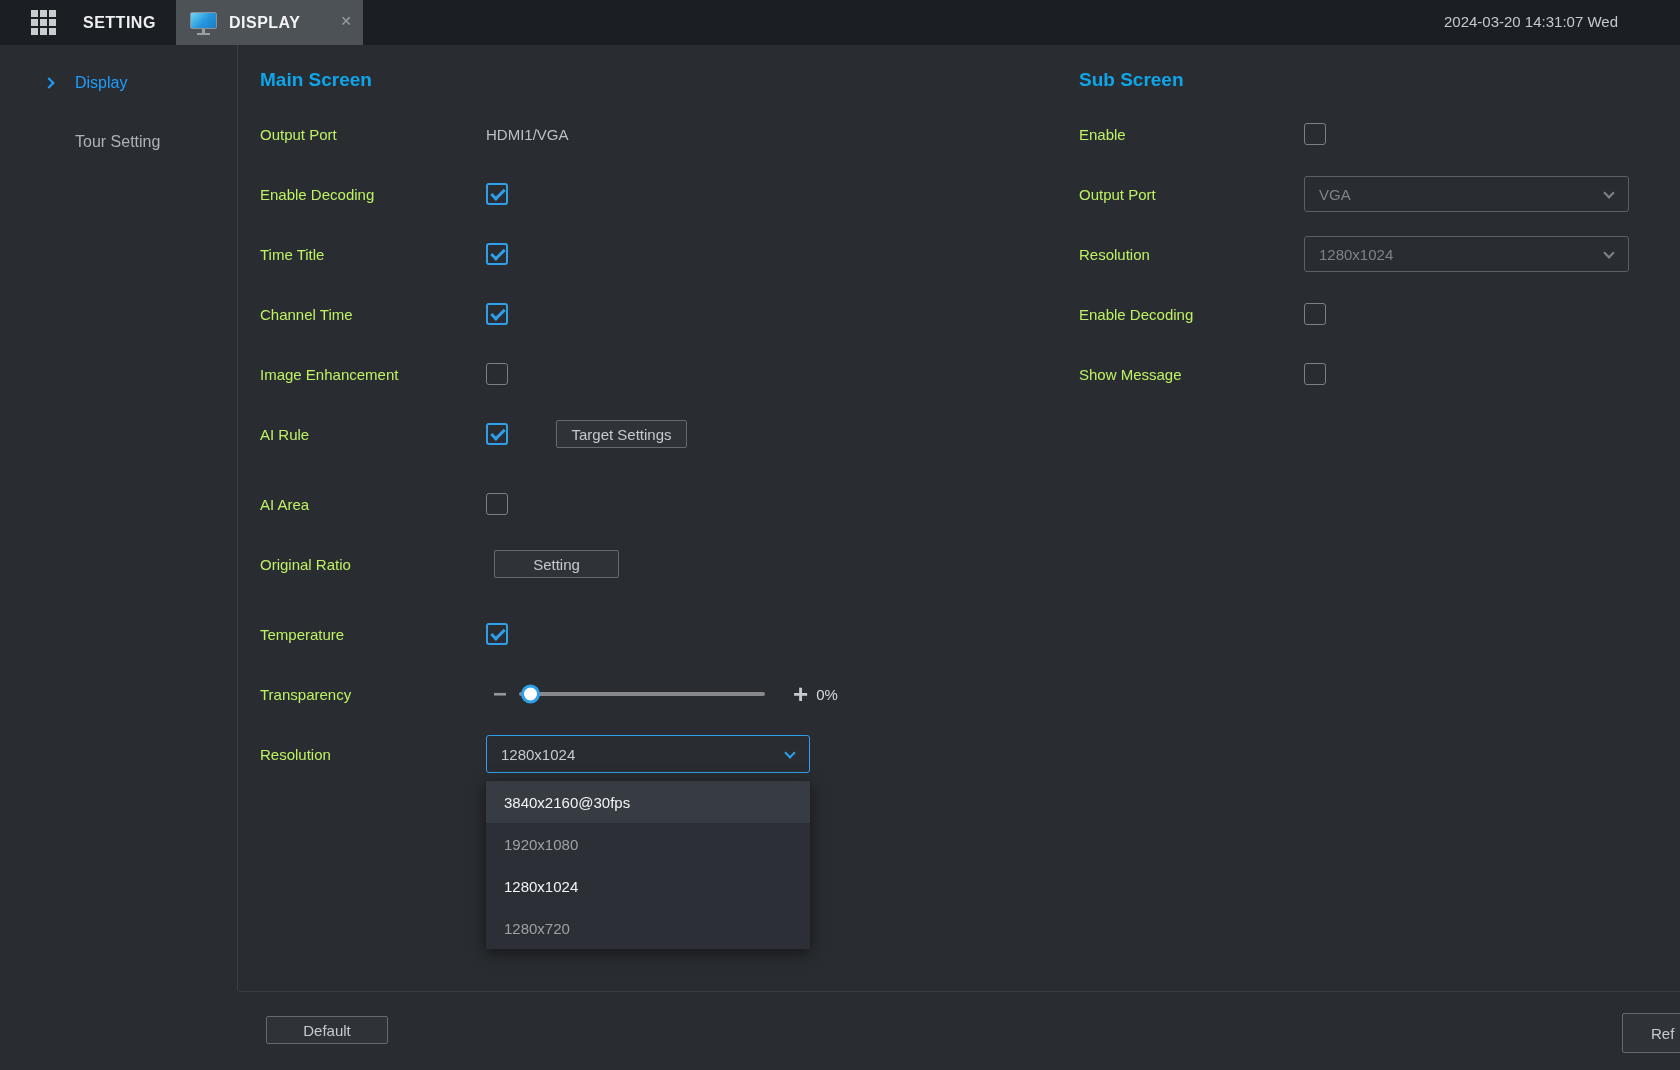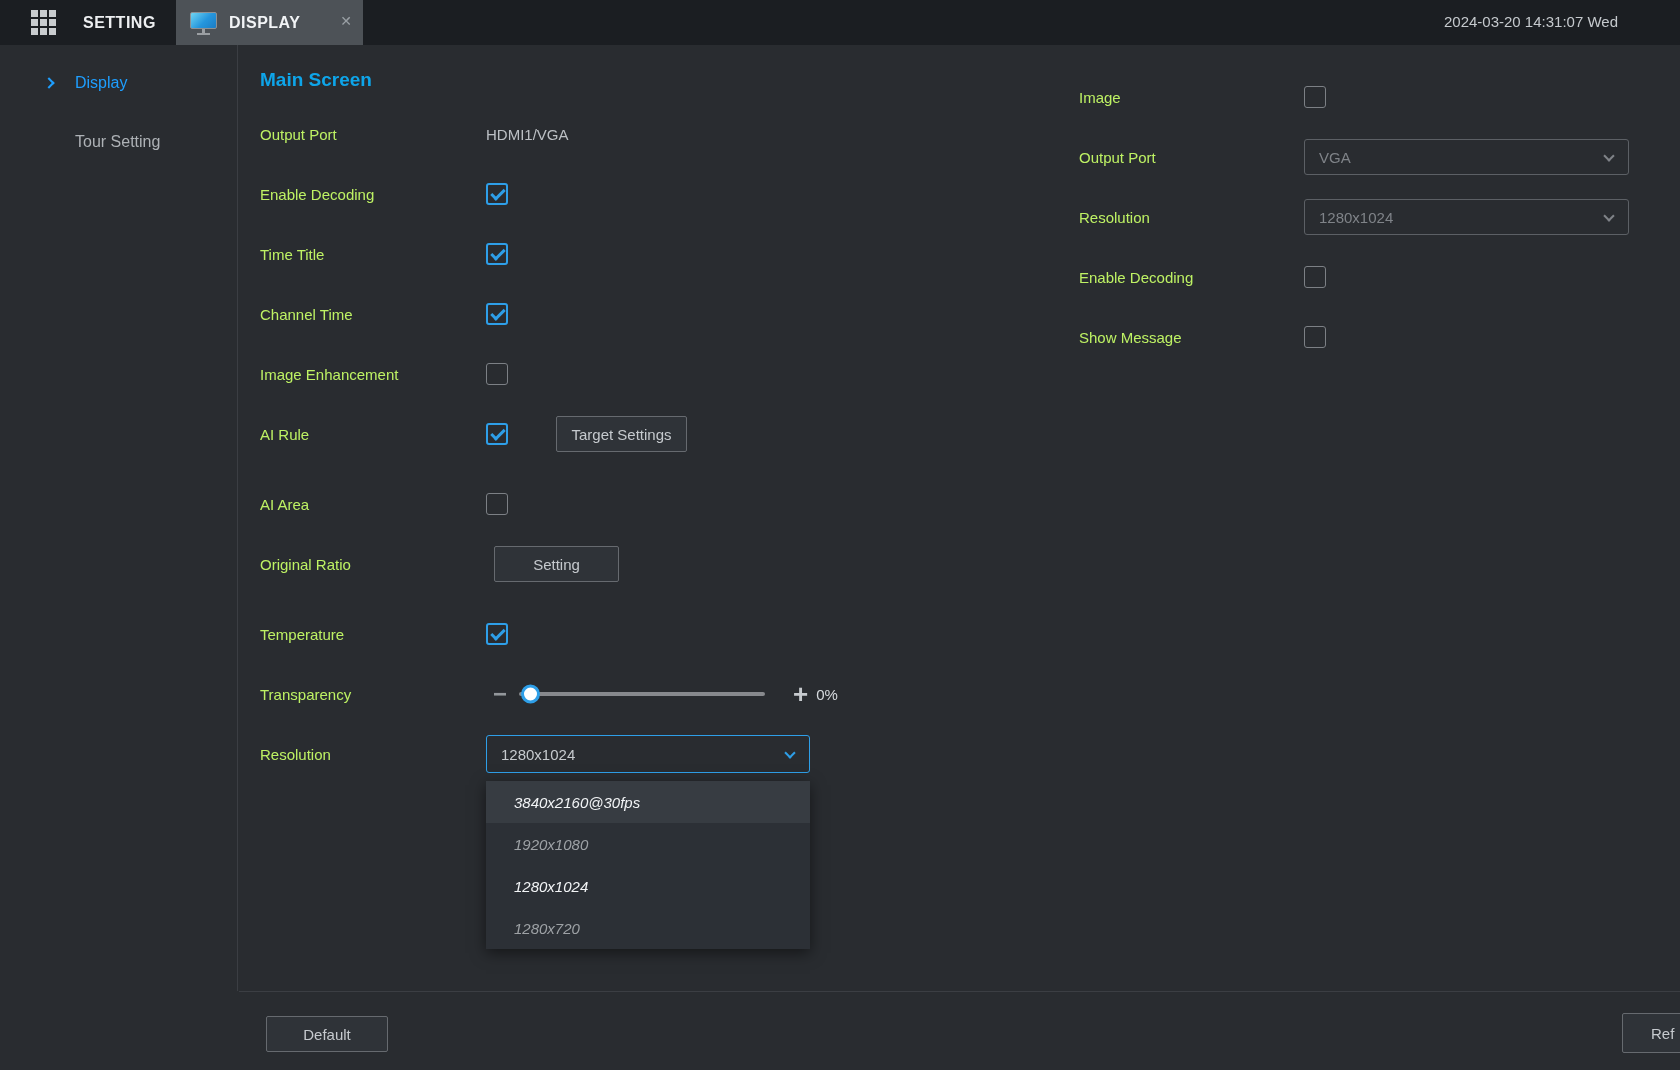--- a/index.html
+++ b/index.html
@@ -77,21 +77,21 @@
   .checkbox.checked::after {
     content:""; position:absolute; left:3px; top:4px; width:11px; height:5px;
     border-left:3px solid var(--accent,#2e9fe8); border-bottom:3px solid var(--accent,#2e9fe8);
     transform:rotate(-45deg);
   }
 
   
   .btn {
     background:#2f3338; border:1px solid #666a6f; border-radius:2px;
     color:#c6cace; font-size:15px; font-family:inherit; cursor:pointer;
-    height:36px; display:inline-flex; align-items:center; justify-content:center;
+    height:28px; display:inline-flex; align-items:center; justify-content:center;
   }
   .btn-target { width:131px; margin-left:48px; }
   .btn-setting { width:125px; margin-left:8px; }
 
   
   .slider-wrap { display:flex; align-items:center; }
   .minus-glyph { margin-left:7px; font-size:24px; font-weight:bold; color:#93979b; cursor:pointer; line-height:20px; }
   .slider-track {
     position:relative; width:246px; height:4px; border-radius:2px;
     background:#87898d; margin-left:12px; cursor:pointer;
@@ -117,21 +117,21 @@
   .select-open { width:324px; border:1px solid var(--accent,#2e9fe8); color:#c6cace; }
   .select-open .chev { border-color:var(--accent,#2e9fe8); }
   .select-disabled { width:325px; height:36px; border:1px solid #5c6065; color:#7f8388; cursor:default; }
   .select-disabled .chev { border-color:#7f8388; top:12px; }
 
   .res-wrap { position:relative; }
   .dropdown-menu {
     position:absolute; left:0; top:46px; width:324px;
     background:#2c3036; box-shadow:0 4px 14px rgba(0,0,0,0.5); z-index:20;
   }
-  .dd-item { height:42px; display:flex; align-items:center; padding-left:28px; font-size:15px; color:#9da1a5; cursor:pointer;font-style:italic; }
+  .dd-item { height:42px; display:flex; align-items:center; padding-left:18px; font-size:15px; color:#9da1a5; cursor:pointer; }
   .dd-item.hover { background:#373c42; color:#f2f4f6; }
   .dd-item.selected { color:#f2f4f6; }
 
   
   .footer-divider { position:absolute; left:239px; top:991px; width:1441px; height:1px; background:#3b3e43; }
   .btn-default { position:absolute; left:266px; top:1016px; width:122px; }
   .btn-refresh {
     position:absolute; left:1622px; top:1013px; width:130px; height:40px;
     justify-content:flex-start; padding-left:28px;
   }
@@ -246,23 +246,24 @@
         <div class="dd-item hover">3840x2160@30fps</div>
         <div class="dd-item">1920x1080</div>
         <div class="dd-item selected">1280x1024</div>
         <div class="dd-item">1280x720</div>
       </div>
     </div>
   </div>
 </div>
 
 <div class="col col-sub">
-
-  <div class="row">
-    <span class="lbl">Image</span>
+  <div class="section-title">Sub Screen</div>
+
+  <div class="row">
+    <span class="lbl">Enable</span>
     <span class="checkbox"></span>
   </div>
 
   <div class="row">
     <span class="lbl">Output Port</span>
     <div class="select select-disabled">
       <span>VGA</span>
       <span class="chev"></span>
     </div>
   </div>

